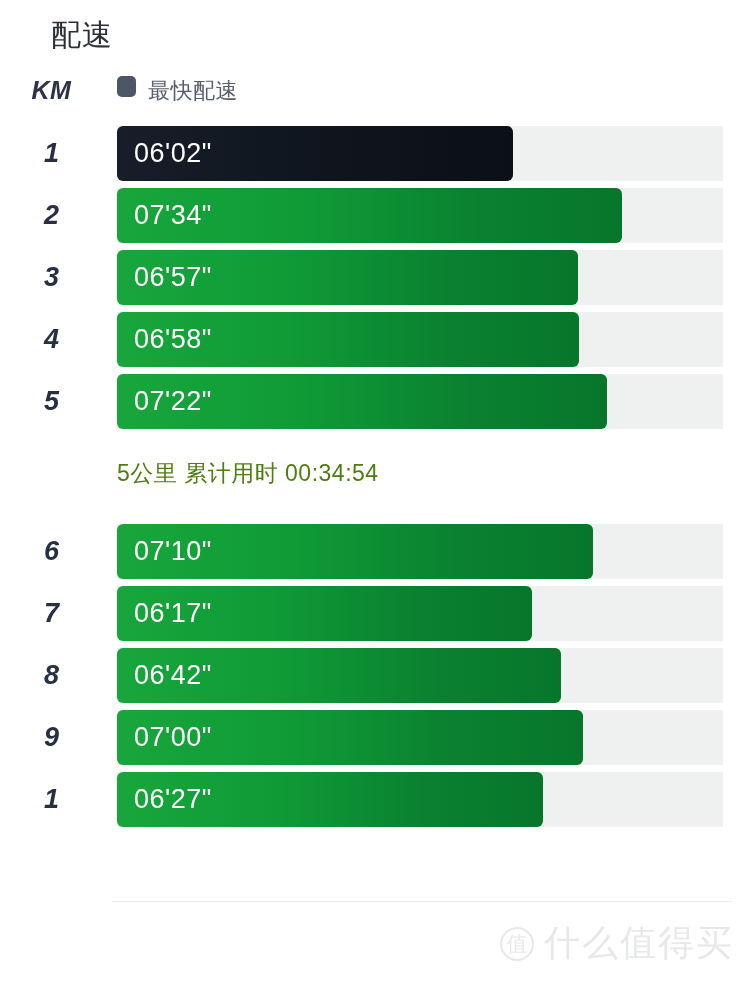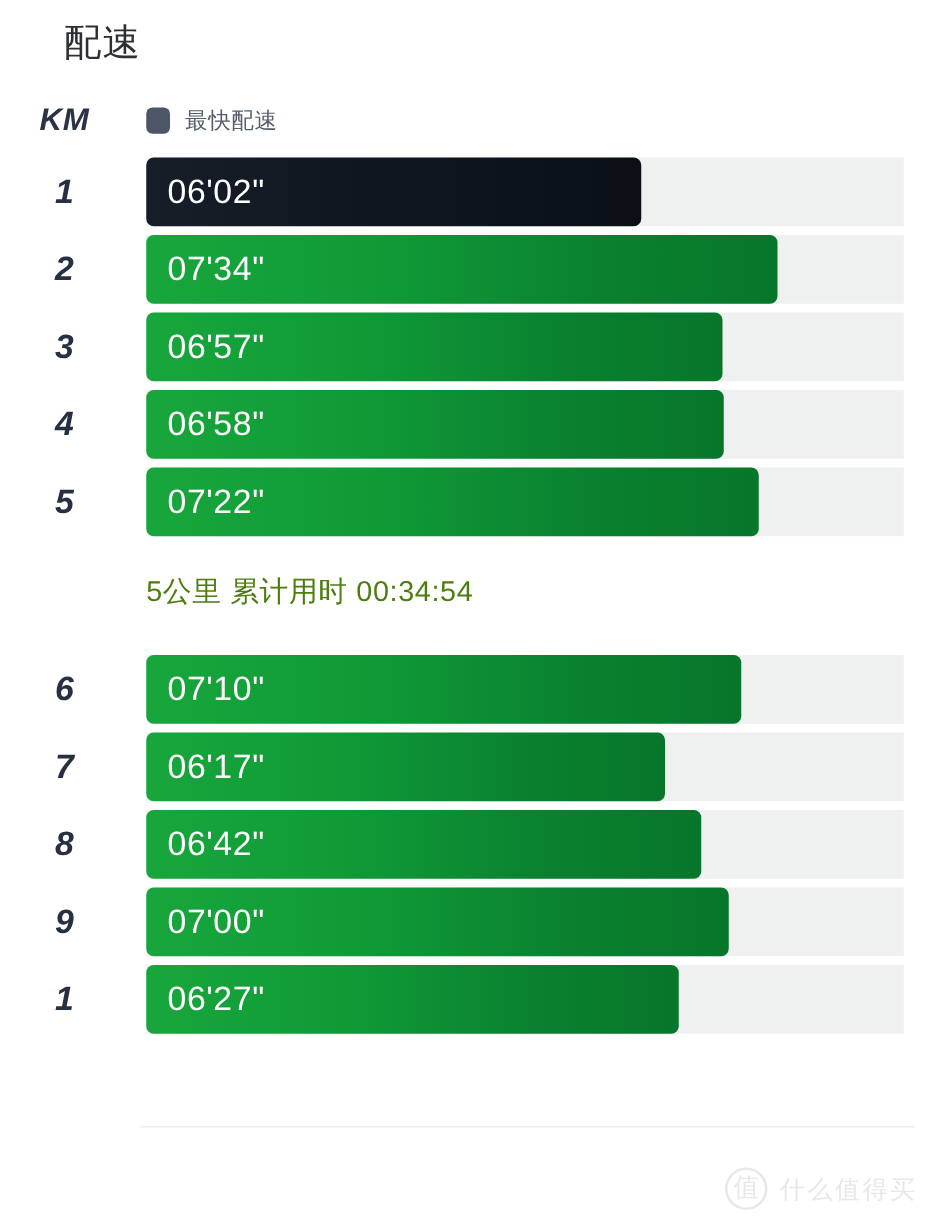--- a/index.html
+++ b/index.html
@@ -58,42 +58,41 @@
     top: 0px;
   }
 
   
   .legend-row {
     position: absolute;
     left: 0; top: 76px;
     width: 752px;
     height: 40px;
     display: flex;
-    align-items: center;
   }
   .km-head {
     width: 117px;
     text-align: center;
     font-size: 25px;
     font-weight: bold;
     font-style: italic;
     color: #2b3446;
     letter-spacing: 0.5px;
     padding-right: 14px;
   }
   .legend-swatch {
     width: 19px;
     height: 21px;
     border-radius: 5px;
     background: #4c5666;
     flex: none;
   }
   .legend-label {
     margin-left: 12px;
-    font-size: 18px;
+    font-size: 22px;
     color: #565e6b;
     letter-spacing: 0.5px;
   }
 
   
   .bars {
     position: absolute;
     left: 0;
     width: 752px;
   }
@@ -181,21 +180,21 @@
     width: 34px;
     height: 34px;
     border-radius: 50%;
     border: 2px solid #e7e8e9;
     color: #e7e8e9;
     font-size: 21px;
     line-height: 30px;
     text-align: center;
   }
   .wm-text {
-    font-size: 20px;
+    font-size: 36px;
     color: #e7e8e9;
     letter-spacing: 2px;
   }
 </style>
 </head>
 <body>
 
 <div class="card">
 
   <div class="header">

